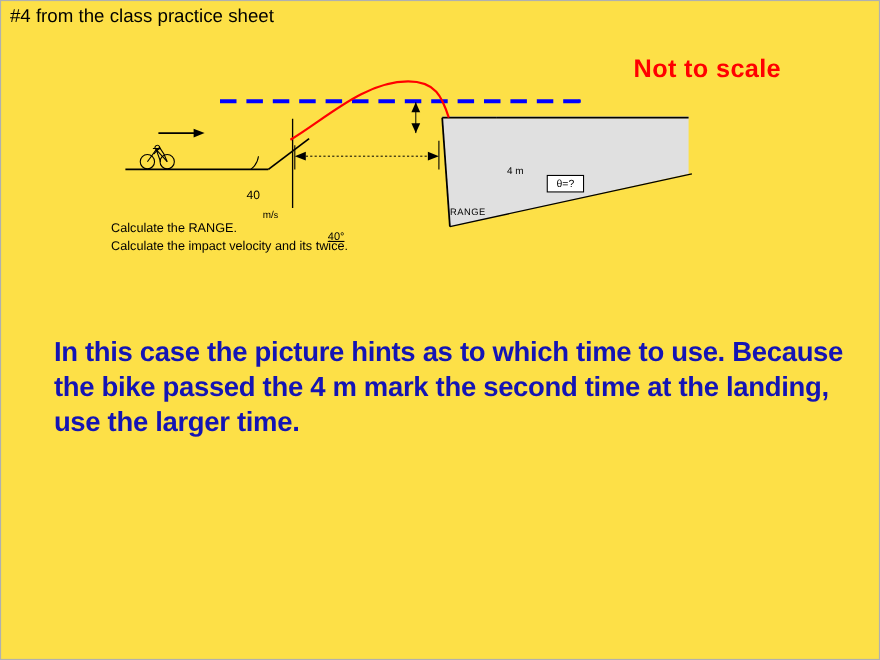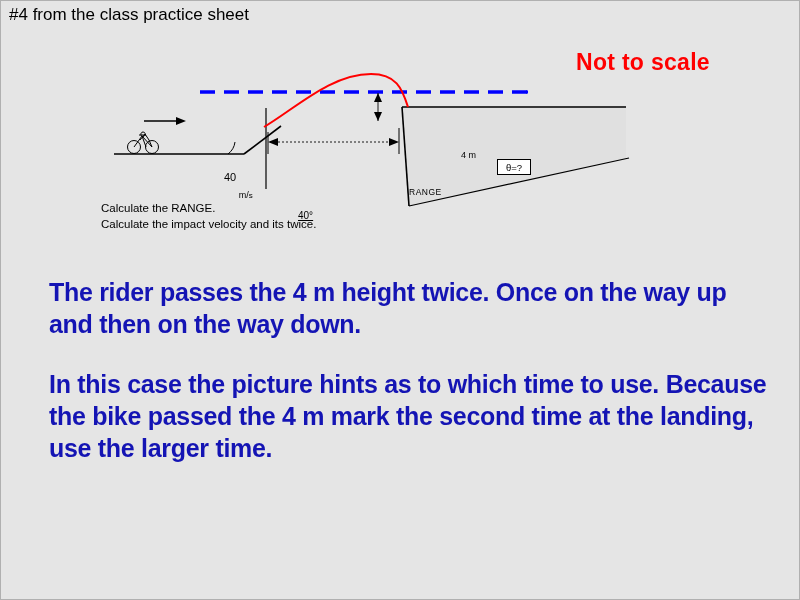--- a/index.html
+++ b/index.html
@@ -14,21 +14,21 @@
     font-family: "Liberation Sans", sans-serif;
     overflow: hidden;
   }
   #slide {
     position: absolute;
     left: 0; top: 0;
     width: 800px;
     height: 600px;
     border: 1px solid #b0b0b0;
     box-sizing: border-box;
-    background: #e5e5e5;
+    background: #fde047;
   }
   #title {
     position: absolute;
     left: 8px;
     top: 4px;
     font-size: 17px;
     color: #000000;
     font-family: "Liberation Sans", sans-serif;
     white-space: nowrap;
   }
@@ -218,17 +218,16 @@
     <div id="height-label" class="dlabel">4 m</div>
     <div id="theta-box">θ=?</div>
   </div>
 
   <div id="instructions">
     <div>Calculate the RANGE.</div>
     <div>Calculate the impact velocity and its twice.</div>
   </div>
 
   <div id="body-text">
-    <p>The rider passes the 4 m height twice. Once on the way up and then on the way down.</p>
     <p class="gap">In  this case the picture hints as to which time to use. Because the bike passed the 4 m mark the second time at the landing, use the larger time.</p>
   </div>
 
 </div>
 
 </body></html>

